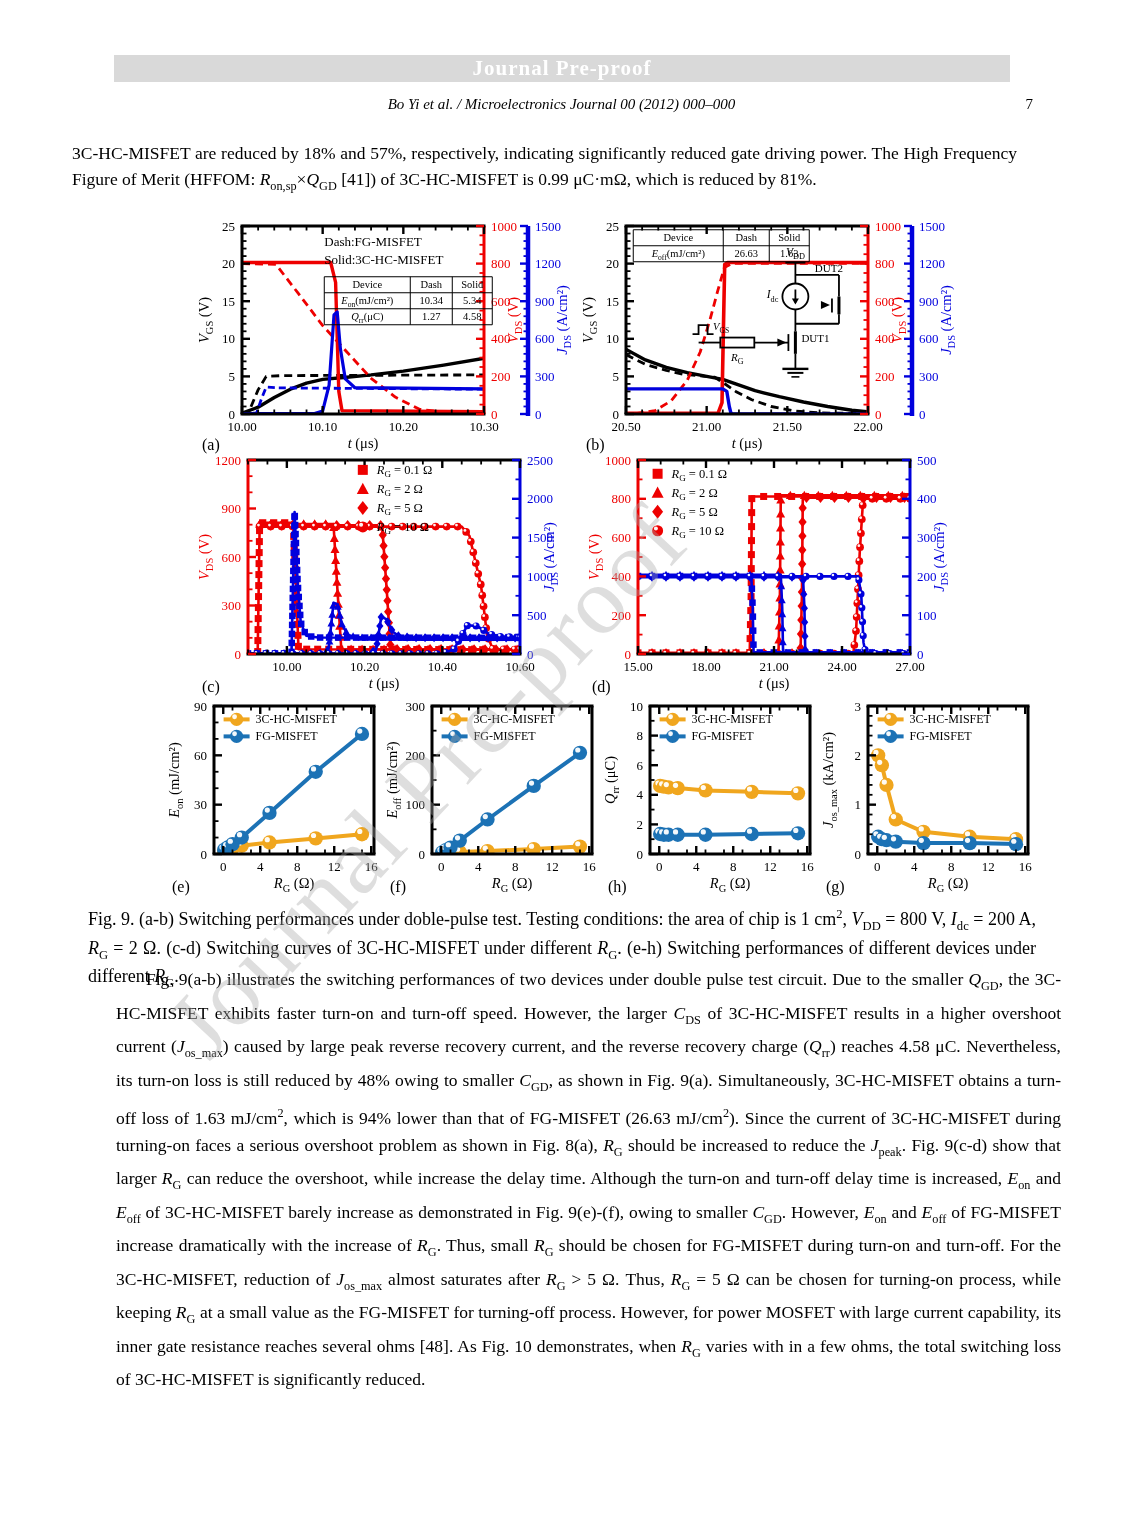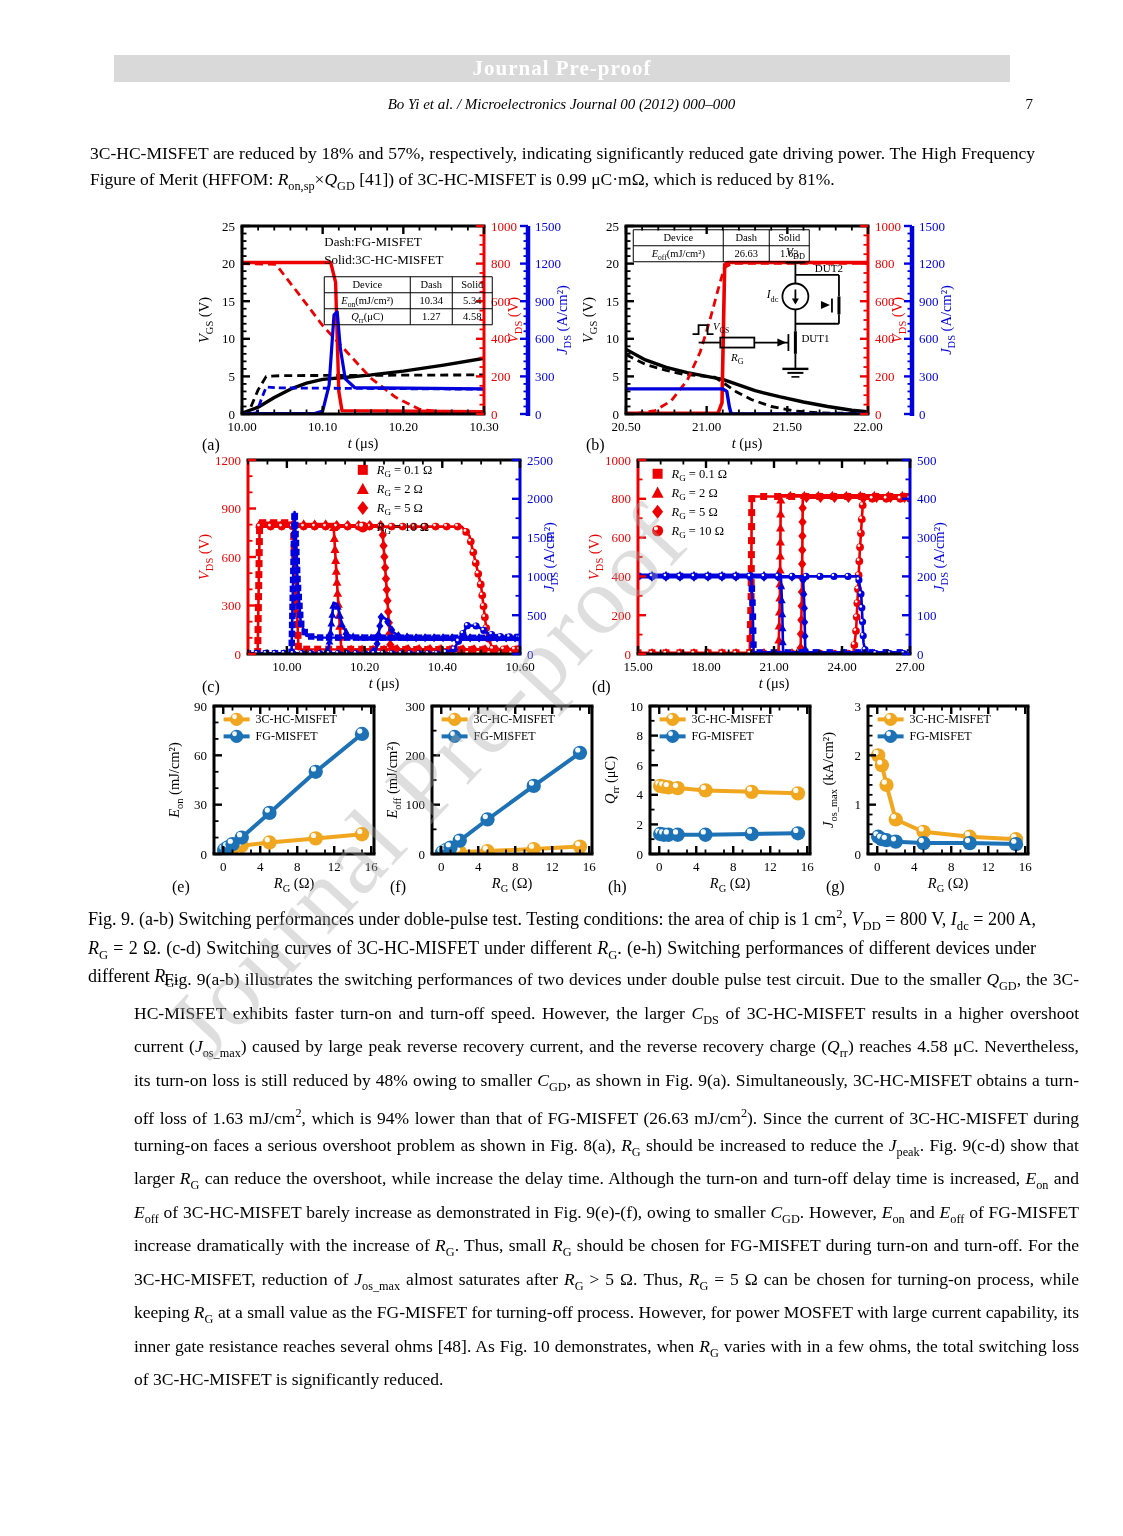--- a/index.html
+++ b/index.html
@@ -3,21 +3,21 @@
 <meta charset="utf-8">
 <style>
   html,body{margin:0;padding:0;background:#ffffff;}
   .page{position:relative;width:1123px;height:1492px;background:#fff;overflow:hidden;
         font-family:"Liberation Serif","DejaVu Serif",serif;color:#000;}
   .banner{position:absolute;left:114px;top:55px;width:896px;height:27px;background:#d9d9d9;
           text-align:center;font-weight:bold;font-size:21px;line-height:27px;color:#ffffff;letter-spacing:1px;}
   .header{position:absolute;left:0;top:96px;width:100%;height:20px;}
   .citation{display:block;text-align:center;font-style:italic;font-size:15px;}
   .pageno{position:absolute;right:90px;top:0;font-size:15px;font-style:normal;}
-  .para{position:absolute;left:90px;width:945px;text-align:justify;font-size:17.5px;line-height:26px;}
+  .para{position:absolute;left:72px;width:945px;text-align:justify;font-size:17.5px;line-height:26px;}
   .intro{top:140px;}
   .bodytext{top:966px;line-height:27px;text-indent:30px;margin-left:44px;}
   .caption{position:absolute;left:88px;top:903px;width:948px;text-align:justify;font-size:18px;line-height:22px;}
   sub,sup{font-size:70%;}
   .frow{position:absolute;display:flex;align-items:flex-start;}
   .frow svg{display:block;overflow:visible;}
   .watermark{position:absolute;left:185px;top:985px;transform:rotate(-47deg);transform-origin:0 50%;
              font-size:96px;color:rgba(168,168,168,0.38);white-space:nowrap;pointer-events:none;letter-spacing:2px;}
 </style>
 </head>

